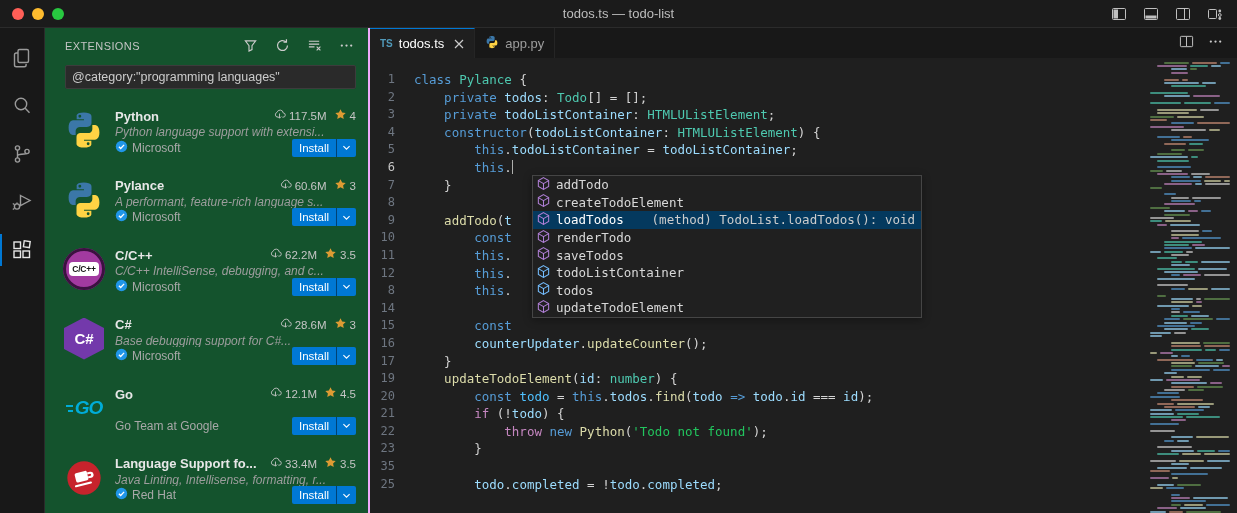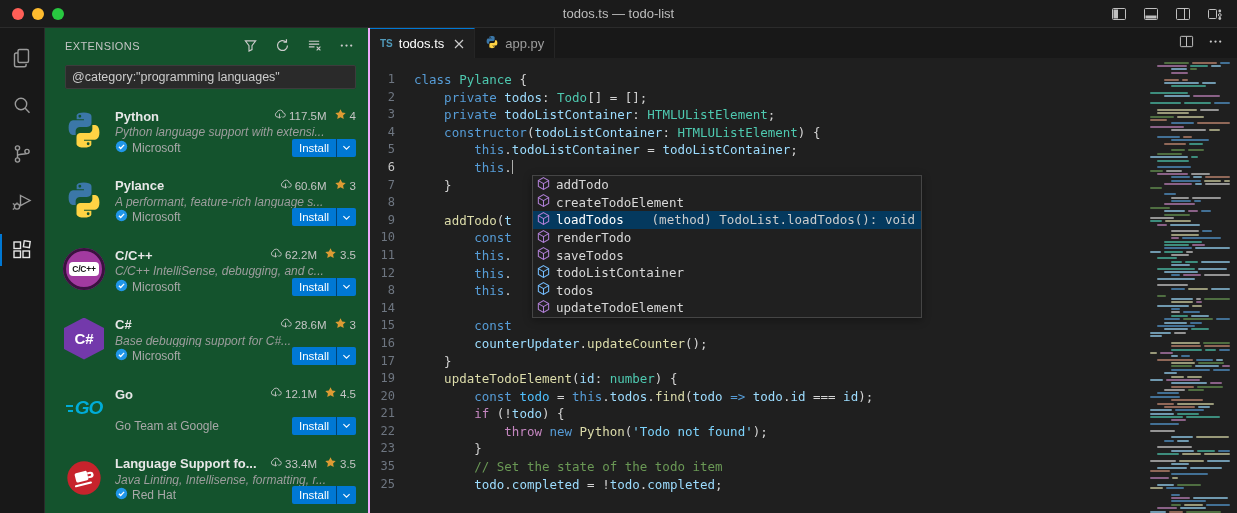--- a/index.html
+++ b/index.html
@@ -63,21 +63,21 @@
   .tab .ticon{font-weight:bold;font-size:10px;color:#519aba;}
   .tab .close{margin-left:4px;display:flex;align-items:center;}
   .tabactions{margin-left:auto;display:flex;align-items:center;gap:14px;padding-right:14px;}
   .editor-main{flex:1;position:relative;display:flex;overflow:hidden;}
   .codepane{flex:1;padding-top:13px;font-family:"DejaVu Sans Mono",monospace;font-size:12.5px;}
   .code-row{display:flex;height:17.6px;line-height:17.6px;white-space:pre;}
   .ln{width:44px;flex:none;text-align:right;padding-right:19px;color:#6e7681;font-size:12px;}
   .ln.cur{color:#c6c6c6;}
   .lc{white-space:pre;}
   .tk-kw{color:#569cd6}.tk-ctrl{color:#c586c0}.tk-ty{color:#4ec9b0}.tk-var{color:#9cdcfe}
-  .tk-fn{color:#dcdcaa}.tk-str{color:#7dd3fc}.tk-cmt{color:#6a9955}.tk-pl{color:#d4d4d4}.tk-cv{color:#4fc1ff}
+  .tk-fn{color:#dcdcaa}.tk-str{color:#22c55e}.tk-cmt{color:#6a9955}.tk-pl{color:#d4d4d4}.tk-cv{color:#4fc1ff}
   .cursor{display:inline-block;width:1.5px;height:14px;background:#aeafad;vertical-align:-2px;}
   
   .suggest{position:absolute;left:162px;top:117px;width:390px;background:#202020;border:1px solid #454545;
     font-family:"DejaVu Sans Mono",monospace;font-size:12.5px;z-index:5;box-shadow:0 2px 8px rgba(0,0,0,.35);}
   .sg-row{display:flex;align-items:center;height:17.6px;padding:0 6px 0 3px;gap:5px;cursor:pointer;color:#d8d8d8;}
   .sg-row .sg-label{white-space:pre;}
   .sg-row.sel{background:#04395e;color:#ffffff;}
   .sg-detail{margin-left:auto;color:#cccccc;white-space:pre;}
   
   .minimap{position:absolute;right:0;top:0;bottom:0;width:97px;background:#1f1f1f;padding:3px 4px 0 8px;cursor:pointer;}
@@ -507,21 +507,21 @@
           <div class="code-row"><span class="ln">8</span><span class="lc"><span class="tk-pl">        </span><span class="tk-kw">this</span><span class="tk-pl">.</span></span></div>
           <div class="code-row"><span class="ln">14</span><span class="lc"></span></div>
           <div class="code-row"><span class="ln">15</span><span class="lc"><span class="tk-pl">        </span><span class="tk-kw">const</span></span></div>
           <div class="code-row"><span class="ln">16</span><span class="lc"><span class="tk-pl">        </span><span class="tk-var">counterUpdater</span><span class="tk-pl">.</span><span class="tk-fn">updateCounter</span><span class="tk-pl">();</span></span></div>
           <div class="code-row"><span class="ln">17</span><span class="lc"><span class="tk-pl">    }</span></span></div>
           <div class="code-row"><span class="ln">19</span><span class="lc"><span class="tk-pl">    </span><span class="tk-fn">updateTodoElement</span><span class="tk-pl">(</span><span class="tk-var">id</span><span class="tk-pl">: </span><span class="tk-ty">number</span><span class="tk-pl">) {</span></span></div>
           <div class="code-row"><span class="ln">20</span><span class="lc"><span class="tk-pl">        </span><span class="tk-kw">const</span><span class="tk-pl"> </span><span class="tk-cv">todo</span><span class="tk-pl"> = </span><span class="tk-kw">this</span><span class="tk-pl">.</span><span class="tk-var">todos</span><span class="tk-pl">.</span><span class="tk-fn">find</span><span class="tk-pl">(</span><span class="tk-var">todo</span><span class="tk-pl"> </span><span class="tk-kw">=&gt;</span><span class="tk-pl"> </span><span class="tk-var">todo</span><span class="tk-pl">.</span><span class="tk-var">id</span><span class="tk-pl"> === </span><span class="tk-var">id</span><span class="tk-pl">);</span></span></div>
           <div class="code-row"><span class="ln">21</span><span class="lc"><span class="tk-pl">        </span><span class="tk-ctrl">if</span><span class="tk-pl"> (!</span><span class="tk-var">todo</span><span class="tk-pl">) {</span></span></div>
           <div class="code-row"><span class="ln">22</span><span class="lc"><span class="tk-pl">            </span><span class="tk-ctrl">throw</span><span class="tk-pl"> </span><span class="tk-kw">new</span><span class="tk-pl"> </span><span class="tk-fn">Python</span><span class="tk-pl">(</span><span class="tk-str">'Todo not found'</span><span class="tk-pl">);</span></span></div>
           <div class="code-row"><span class="ln">23</span><span class="lc"><span class="tk-pl">        }</span></span></div>
-          <div class="code-row"><span class="ln">35</span><span class="lc"><span class="tk-pl">        </span><span class="tk-cmt">// Set the state of the todo item</span></span></div>
+          <div class="code-row"><span class="ln">35</span></div>
           <div class="code-row"><span class="ln">25</span><span class="lc"><span class="tk-pl">        </span><span class="tk-var">todo</span><span class="tk-pl">.</span><span class="tk-var">completed</span><span class="tk-pl"> = !</span><span class="tk-var">todo</span><span class="tk-pl">.</span><span class="tk-var">completed</span><span class="tk-pl">;</span></span></div>
         </div>
       <div class="suggest">
           <div class="sg-row">
             <span><svg viewBox="0 0 16 16" width="15" height="15">
                 <g fill="none" stroke="#b180d7" stroke-width="1.1">
                   <path d="M8 1.7l5.5 3.2v6.2L8 14.3l-5.5-3.2V4.9z"></path>
                   <path d="M8 8.1v6.2M8 8.1L2.5 4.9M8 8.1l5.5-3.2"></path>
                 </g>
               </svg></span>

